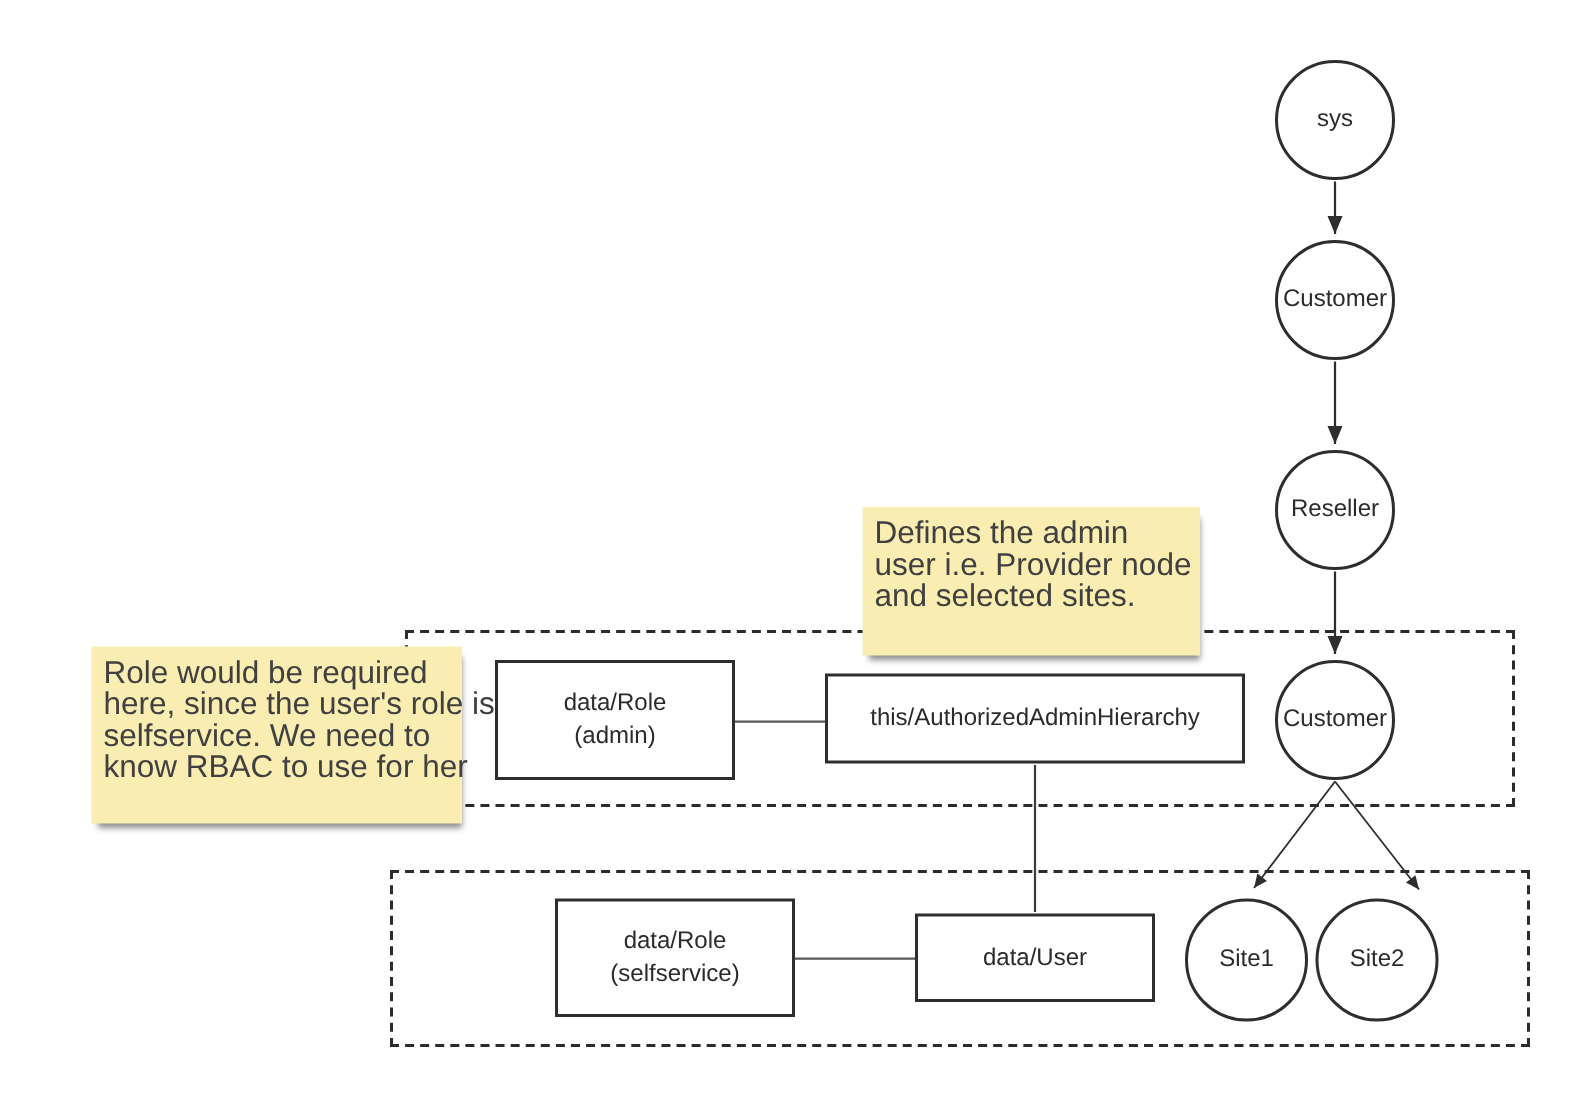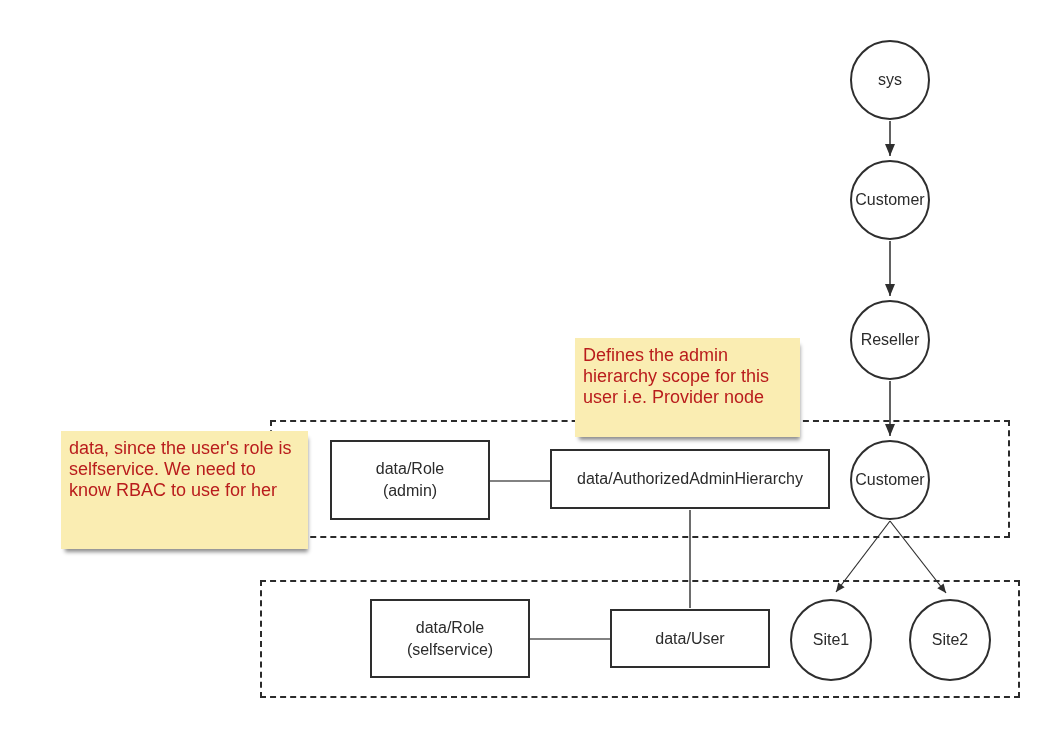--- a/index.html
+++ b/index.html
@@ -45,21 +45,21 @@
     font-size: 16px;
     color: #2b2b2b;
     z-index: 2;
     text-align: center;
   }
   .node-sys      { left: 850px; top: 40px;  }
   .node-provider { left: 850px; top: 160px; }
   .node-reseller { left: 850px; top: 300px; }
   .node-customer { left: 850px; top: 440px; }
   .node-site1    { left: 790px; top: 599px; width: 82px; height: 82px; }
-  .node-site2    { left: 909px; top: 599px; width: 82px; height: 82px; }
+  .node-site2    { left: 877px; top: 599px; width: 82px; height: 82px; }
 
   .ebox {
     position: absolute;
     border: 2.5px solid #2e2e2e;
     background: #ffffff;
     box-sizing: border-box;
     display: flex;
     flex-direction: column;
     align-items: center;
     justify-content: center;
@@ -72,23 +72,23 @@
   .box-role-admin        { left: 330px; top: 440px; width: 160px; height: 80px; }
   .box-aah               { left: 550px; top: 449px; width: 280px; height: 60px; }
   .box-role-selfservice  { left: 370px; top: 599px; width: 160px; height: 79px; }
   .box-user              { left: 610px; top: 609px; width: 160px; height: 59px; }
 
   .note {
     position: absolute;
     background: #faedb2;
     box-sizing: border-box;
     padding: 7px 6px 6px 8px;
-    font-size: 18px;
+    font-size: 21px;
     line-height: 21px;
-    color: #b91c1c;
+    color: #404040;
     z-index: 3;
     box-shadow: 2px 5px 4px -2px rgba(0,0,0,0.45);
   }
   .note1 { left: 575px; top: 338px; width: 225px; height: 99px; }
   .note2 { left: 61px;  top: 431px; width: 247px; height: 118px; }
   .note-line { white-space: nowrap; }
 </style>
 </head>
 <body>
 
@@ -135,35 +135,36 @@
   </div>
   <div class="circle node-site2">
     <span>Site2</span>
   </div>
 
   <div class="ebox box-role-admin">
     <span>data/Role</span>
     <span>(admin)</span>
   </div>
   <div class="ebox box-aah">
-    <span>data/AuthorizedAdminHierarchy</span>
+    <span>this/AuthorizedAdminHierarchy</span>
   </div>
   <div class="ebox box-role-selfservice">
     <span>data/Role</span>
     <span>(selfservice)</span>
   </div>
   <div class="ebox box-user">
     <span>data/User</span>
   </div>
 
   <div class="note note1">
     <div class="note-line">Defines the admin</div>
-    <div class="note-line">hierarchy scope for this</div>
     <div class="note-line">user i.e. Provider node</div>
+    <div class="note-line">and selected sites.</div>
   </div>
 
   <div class="note note2">
-    <div class="note-line">data, since the user's role is</div>
+    <div class="note-line">Role would be required</div>
+    <div class="note-line">here, since the user's role is</div>
     <div class="note-line">selfservice. We need to</div>
     <div class="note-line">know RBAC to use for her</div>
   </div>
 
 </div>
 
 </body></html>

